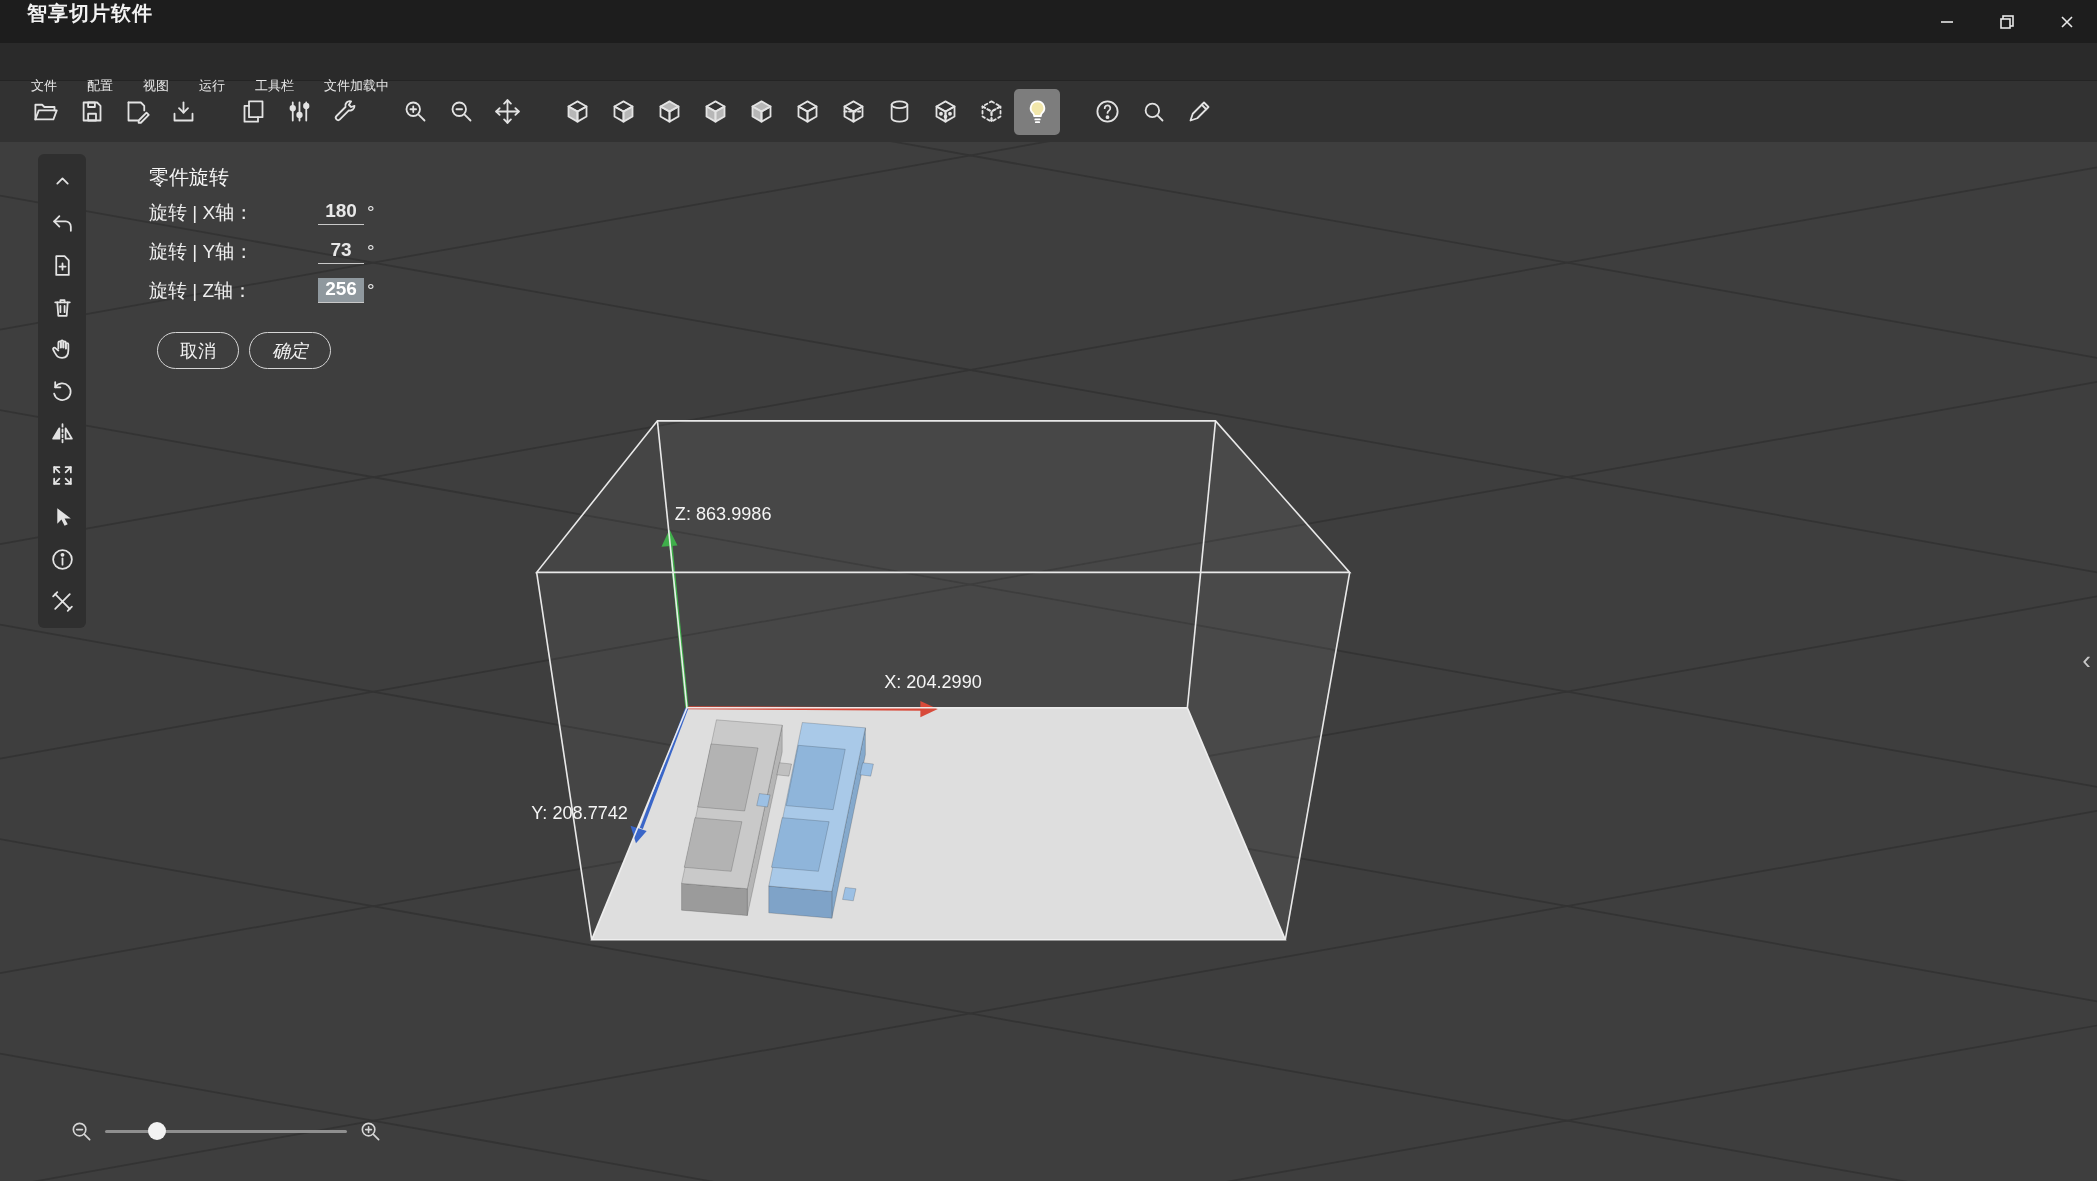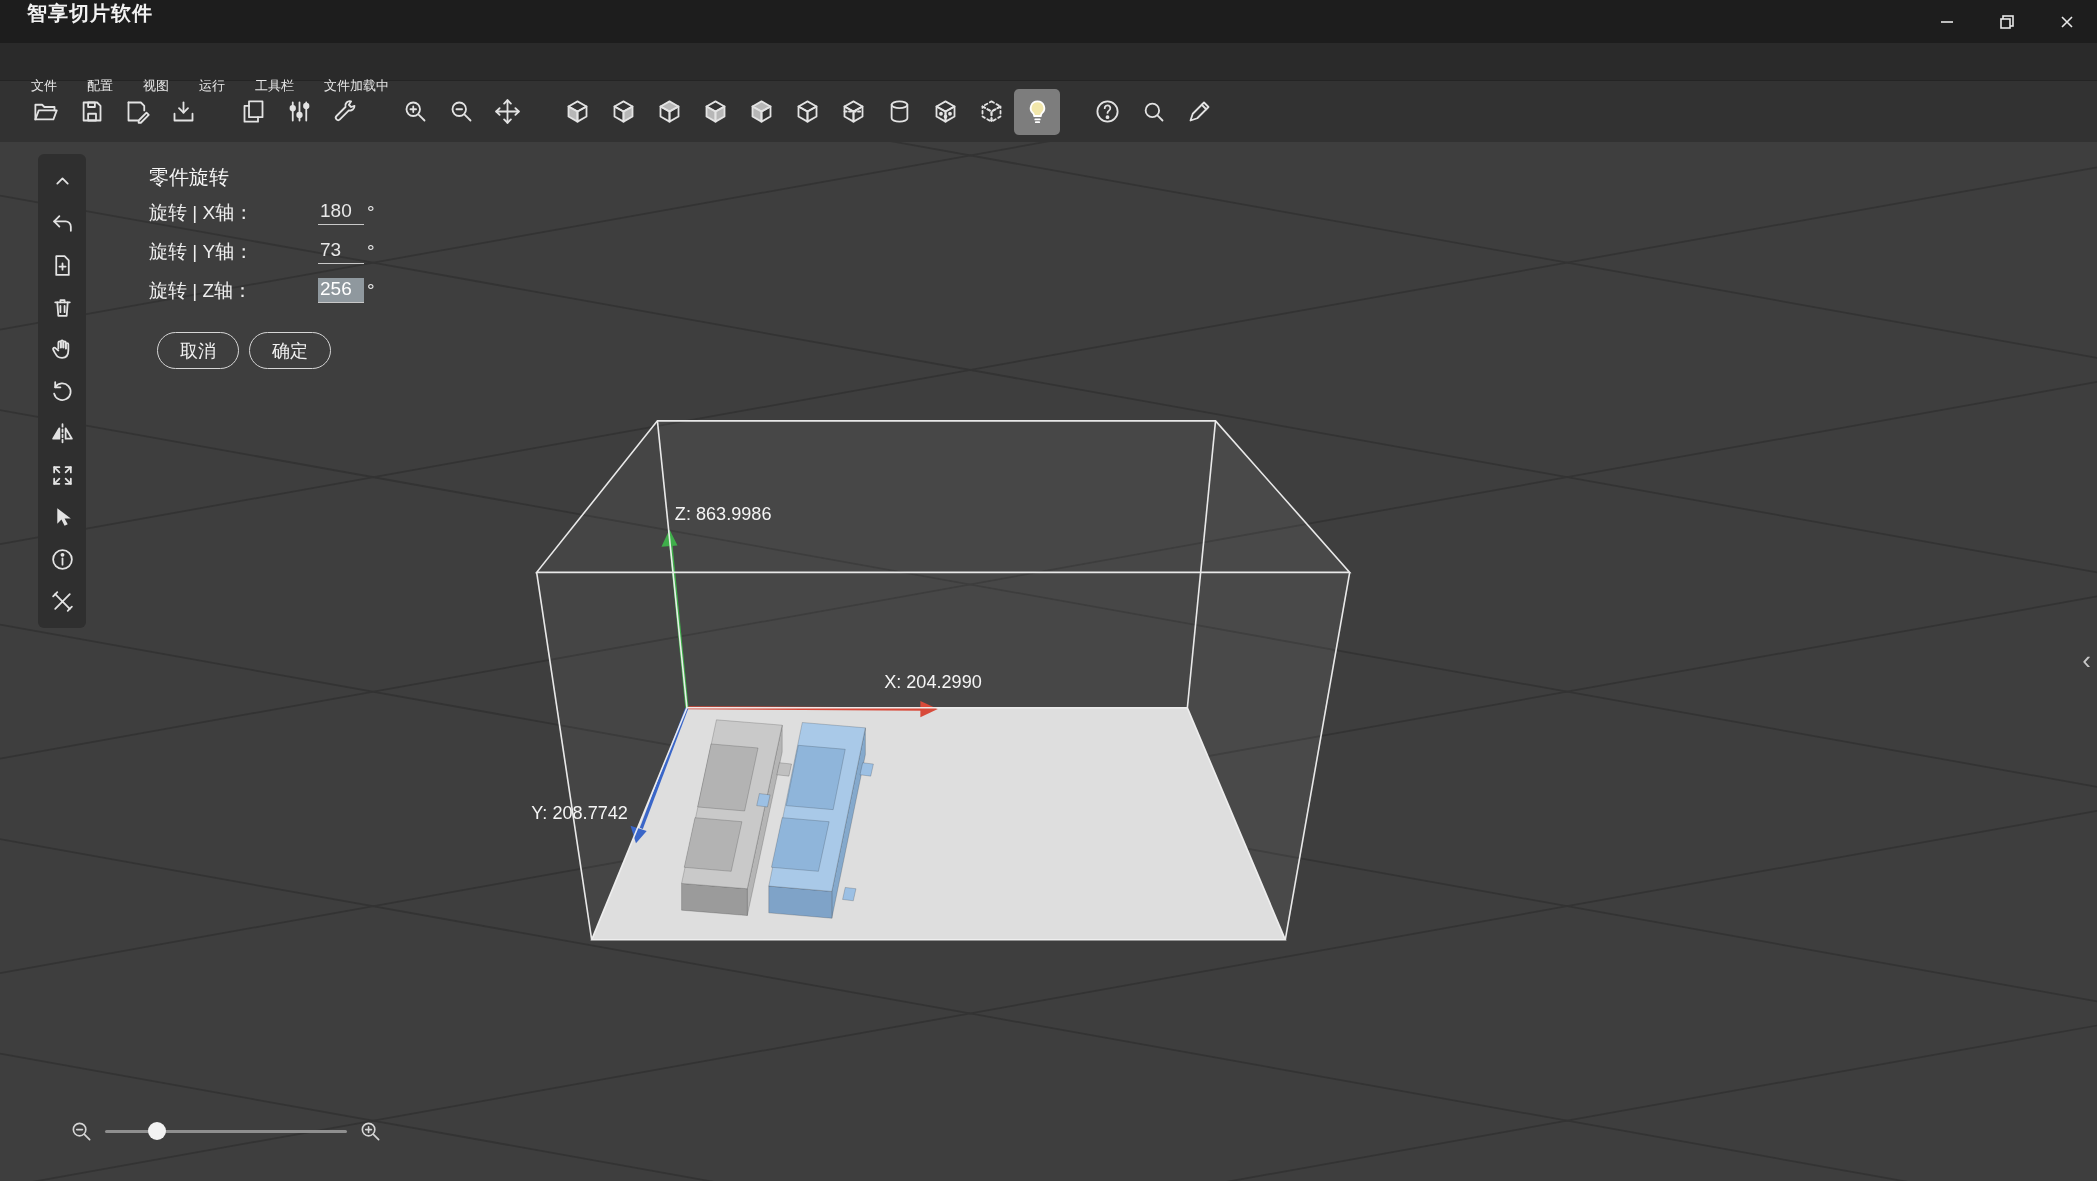--- a/index.html
+++ b/index.html
@@ -40,27 +40,27 @@
   .side-toolbar { position:absolute; left:38px; top:12px; width:48px; background:#2f2f2f; border-radius:6px;
                   display:flex; flex-direction:column; align-items:center; padding:6px 0; }
   .sbtn { width:42px; height:42px; background:none; border:none; display:flex; align-items:center; justify-content:center; cursor:pointer; }
   .sbtn svg { width:25px; height:25px; stroke:#e3e3e3; stroke-width:1.7; fill:none; stroke-linecap:round; stroke-linejoin:round; }
 
   
   .rotation-panel { position:absolute; left:149px; top:22px; width:230px; }
   .panel-title { font-size:20px; color:#f5f5f5; margin-bottom:2px; }
   .rot-row { display:flex; align-items:center; height:39px; font-size:19px; }
   .rot-label { color:#eeeeee; }
-  .rot-value { margin-left:auto; min-width:46px; border-bottom:1px solid #c8c8c8; padding:0 2px 2px; cursor:text; }
+  .rot-value { margin-left:auto; min-width:46px; text-align:center; border-bottom:1px solid #c8c8c8; padding:0 2px 2px; cursor:text;font-weight:bold; }
   .rot-value.selected { background:#8f989e; color:#ffffff; }
   .rot-unit { margin-left:3px; width:12px; }
   .rot-buttons { display:flex; gap:10px; margin-top:22px; padding-left:8px; }
   .panel-btn { min-width:82px; height:37px; border-radius:19px; border:1px solid #d5d5d5; background:transparent;
                color:#f2f2f2; font-size:18px; cursor:pointer; font-family:inherit; }
-  .panel-btn.confirm { border-width:1.5px; }
+  .panel-btn.confirm { border-width:1.5px;font-style:italic; }
 
   
   .zoom-control { position:absolute; left:70px; top:978px; display:flex; align-items:center; gap:12px; }
   .zoom-btn { background:none; border:none; cursor:pointer; display:flex; }
   .zoom-btn svg { width:23px; height:23px; stroke:#d5d5d5; stroke-width:1.7; fill:none; stroke-linecap:round; }
   .zoom-track { position:relative; width:242px; height:3px; background:#8f8f8f; border-radius:2px; cursor:pointer; }
   .zoom-handle { position:absolute; left:43px; top:-8px; width:18px; height:18px; border-radius:50%; background:#f2f2f2; cursor:grab; }
 
   
   .collapse-handle { position:absolute; right:6px; top:505px; font-size:26px; color:#c8c8c8; cursor:pointer; line-height:1; }

